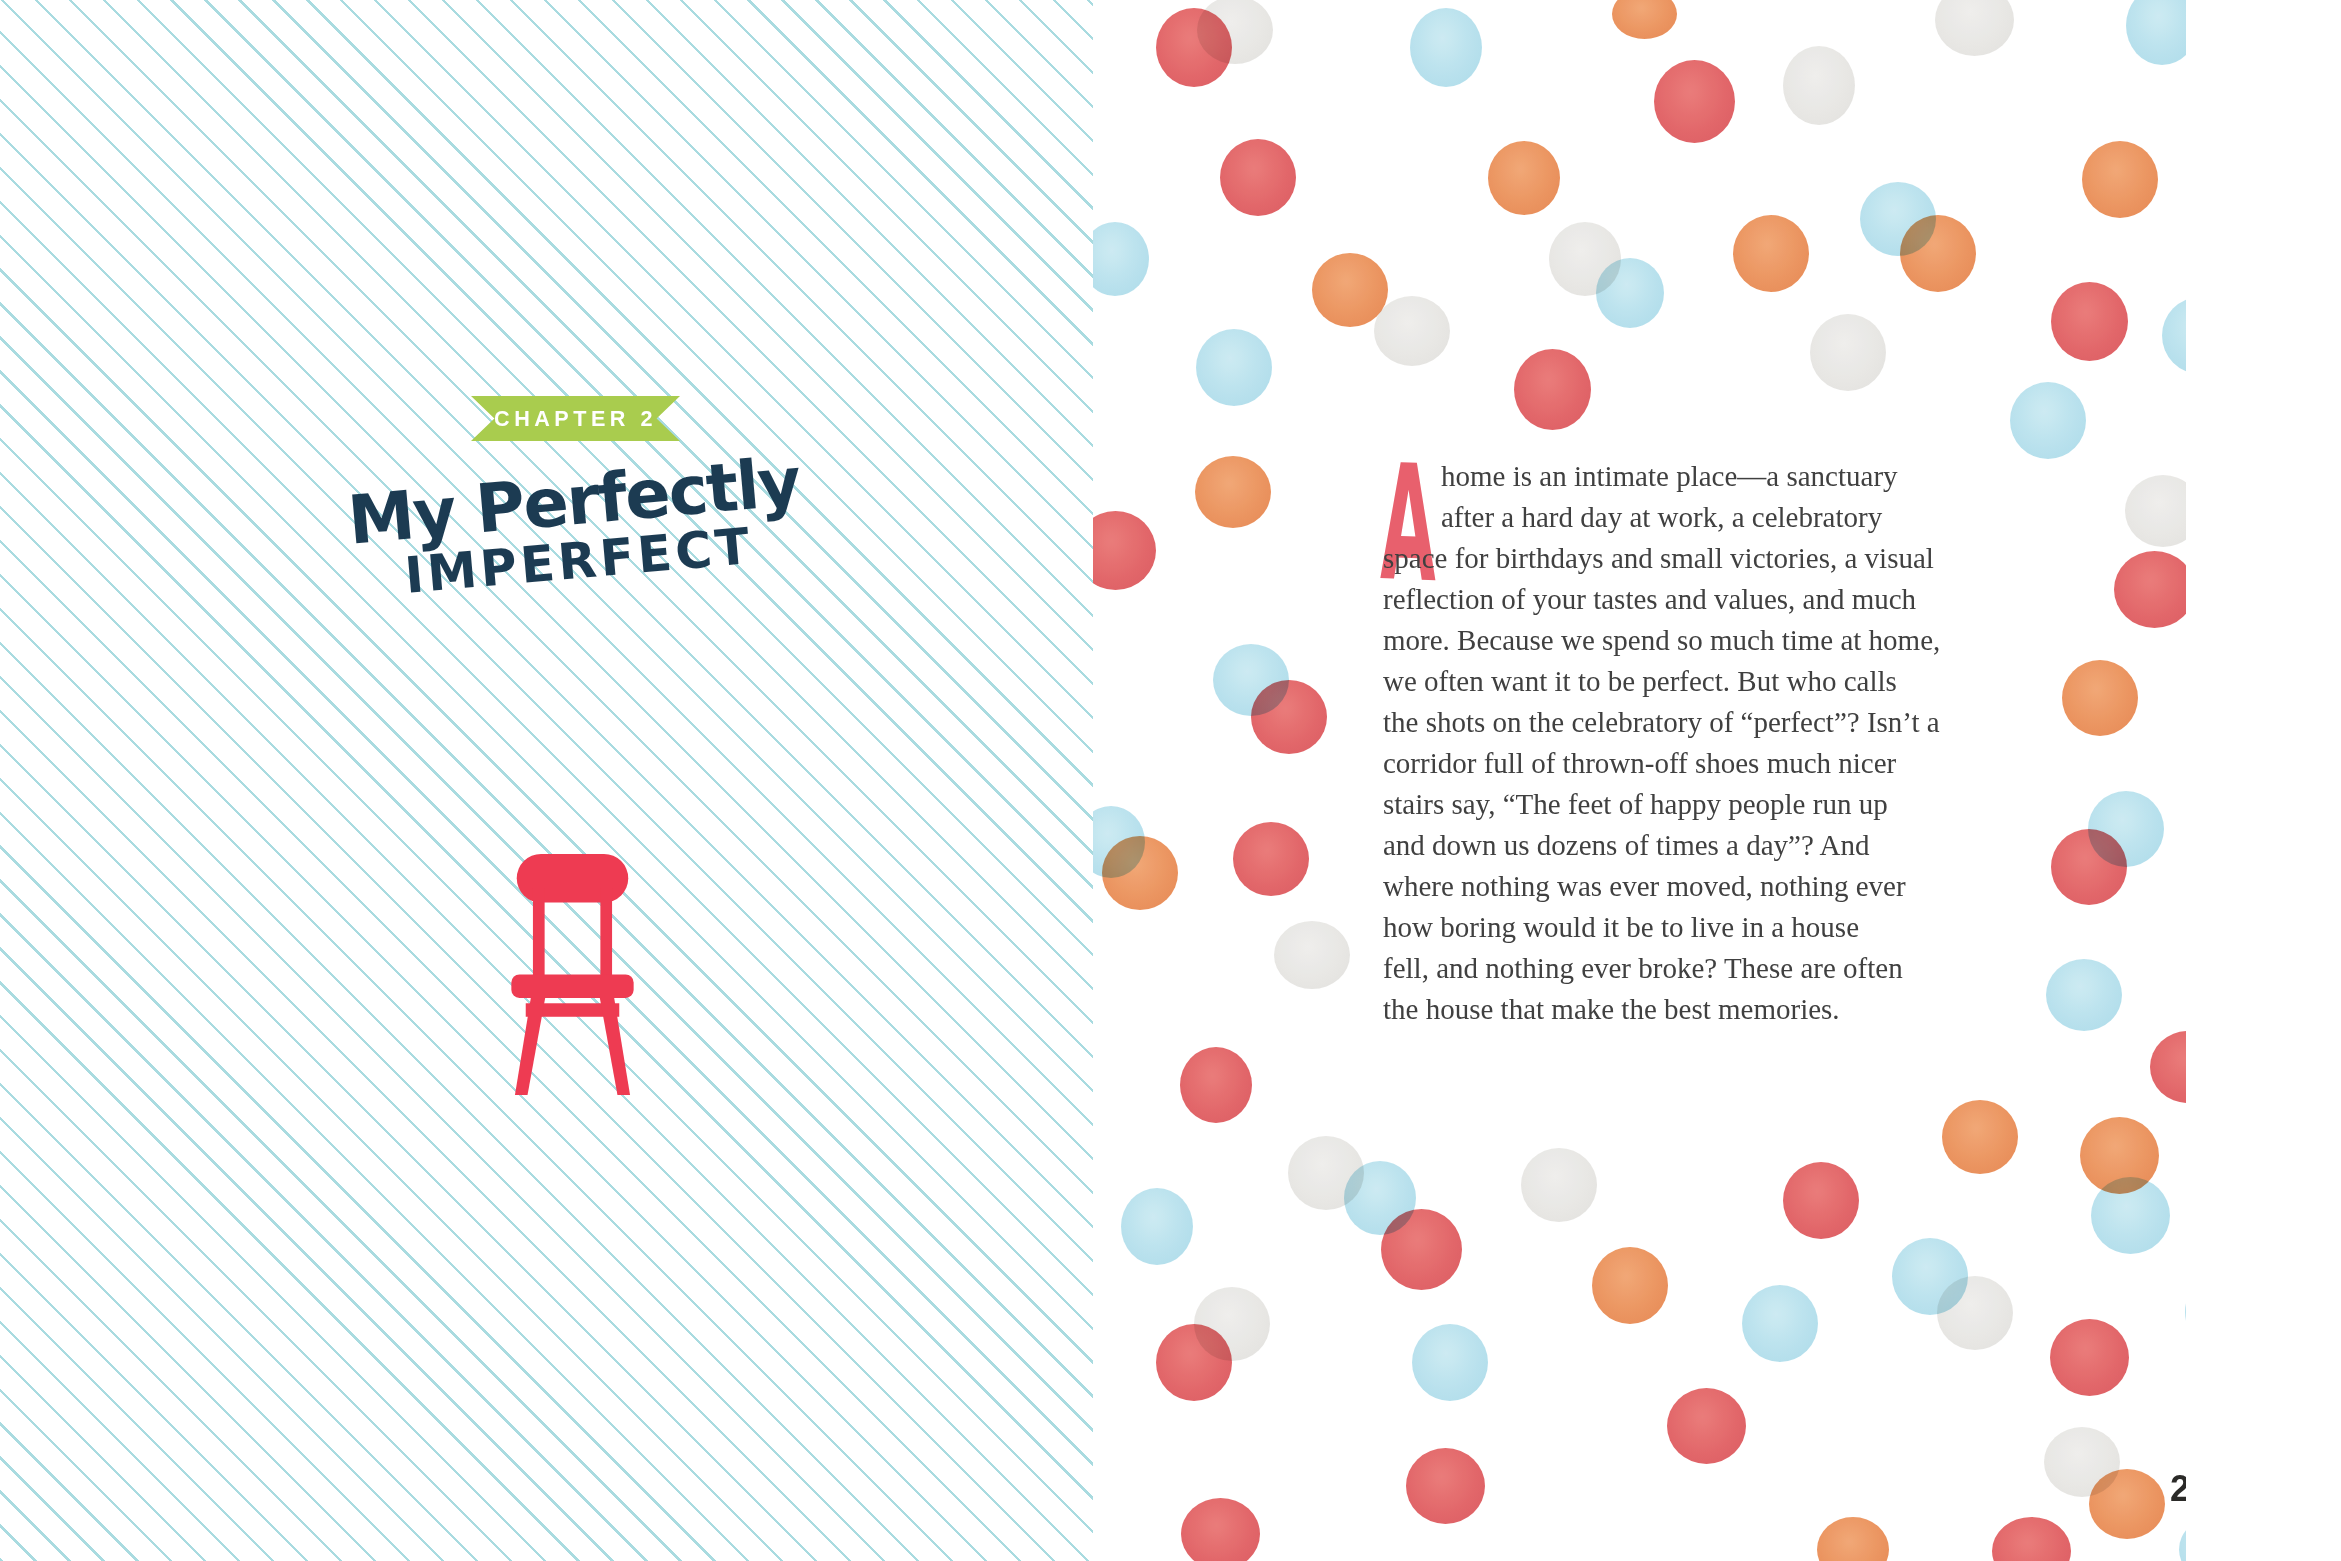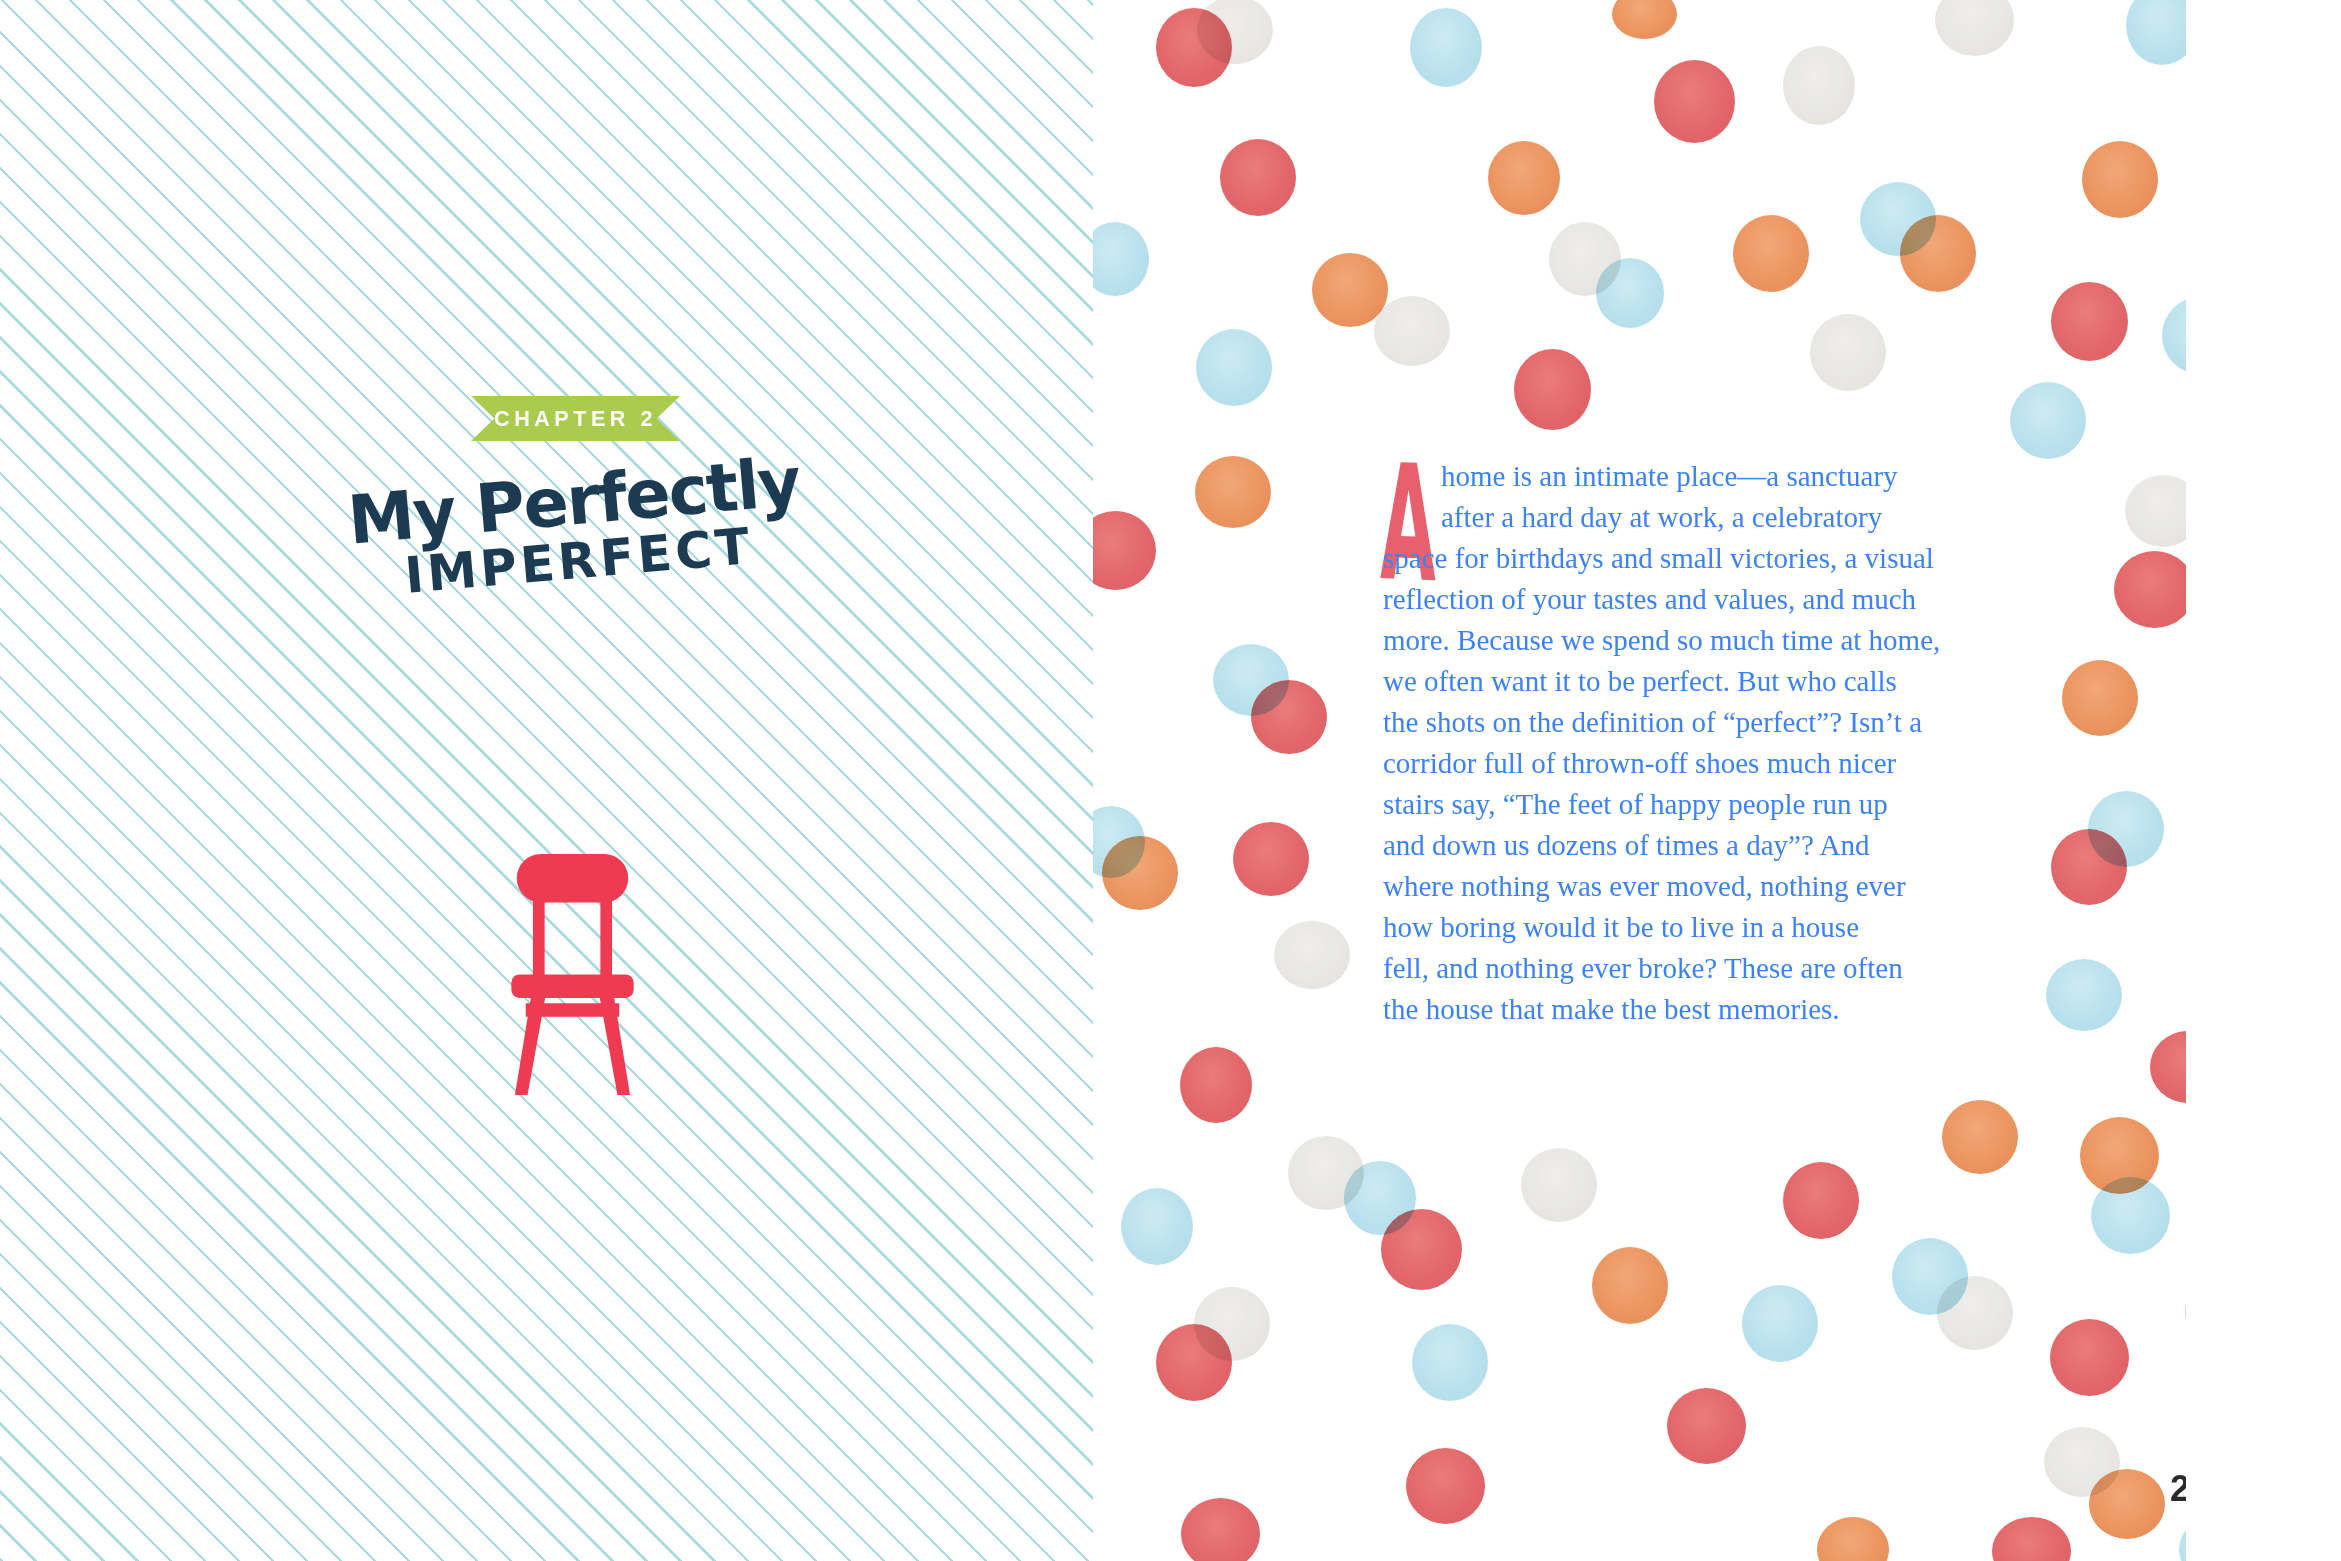--- a/index.html
+++ b/index.html
@@ -44,21 +44,21 @@
     mix-blend-mode:multiply; opacity:0.92;
   }
   .dot.red    { background:radial-gradient(ellipse at 45% 38%, #e8716f 0%, #e05a5d 55%, #d84e55 100%); }
   .dot.orange { background:radial-gradient(ellipse at 45% 38%, #f0a06b 0%, #ea8c53 55%, #e47f46 100%); }
   .dot.blue   { background:radial-gradient(ellipse at 45% 38%, #c9e9f1 0%, #b3dfec 55%, #a6d9e8 100%); }
   .dot.gray   { background:radial-gradient(ellipse at 45% 38%, #eeedeb 0%, #e6e5e2 55%, #dfdedb 100%); }
 
   .article {
     position:absolute; left:290px; top:456px; width:672px;
     font-family:"Liberation Serif", "DejaVu Serif", serif;
-    font-size:29px; line-height:41px; color:#3b82f6;
+    font-size:29px; line-height:41px; color:#404040;
   }
   .article .line { white-space:nowrap; height:41px; }
   .article .line.indent { margin-left:58px; }
   .drop-cap {
     position:absolute; left:288px; top:443px;
     font-family:"DejaVu Sans", sans-serif; font-weight:bold;
     font-size:160px; line-height:1; color:#e8606d;
     transform:scaleX(0.45) rotate(1deg); transform-origin:left top;
   }
   .page-num {
@@ -172,21 +172,21 @@
         <div class="dot orange" style="left: 724px; top: 1517px; width: 72px; height: 65px;"></div>
       </div>
     <div class="drop-cap">A</div>
     <div class="article" id="article">
         <div class="line indent">home is an intimate place—a sanctuary</div>
         <div class="line indent">after a hard day at work, a celebratory</div>
         <div class="line">space for birthdays and small victories, a visual</div>
         <div class="line">reflection of your tastes and values, and much</div>
         <div class="line">more. Because we spend so much time at home,</div>
         <div class="line">we often want it to be perfect. But who calls</div>
-        <div class="line">the shots on the definition of “perfect”? Isn’t a</div>
+        <div class="line">the shots on the celebratory of “perfect”? Isn’t a</div>
         <div class="line">corridor full of thrown-off shoes much nicer</div>
         <div class="line">stairs say, “The feet of happy people run up</div>
         <div class="line">and down us dozens of times a day”? And</div>
         <div class="line">where nothing was ever moved, nothing ever</div>
         <div class="line">how boring would it be to live in a house</div>
         <div class="line">fell, and nothing ever broke? These are often</div>
         <div class="line">the house that make the best memories.</div>
       </div>
     <div class="page-num">25</div>
   </div>

